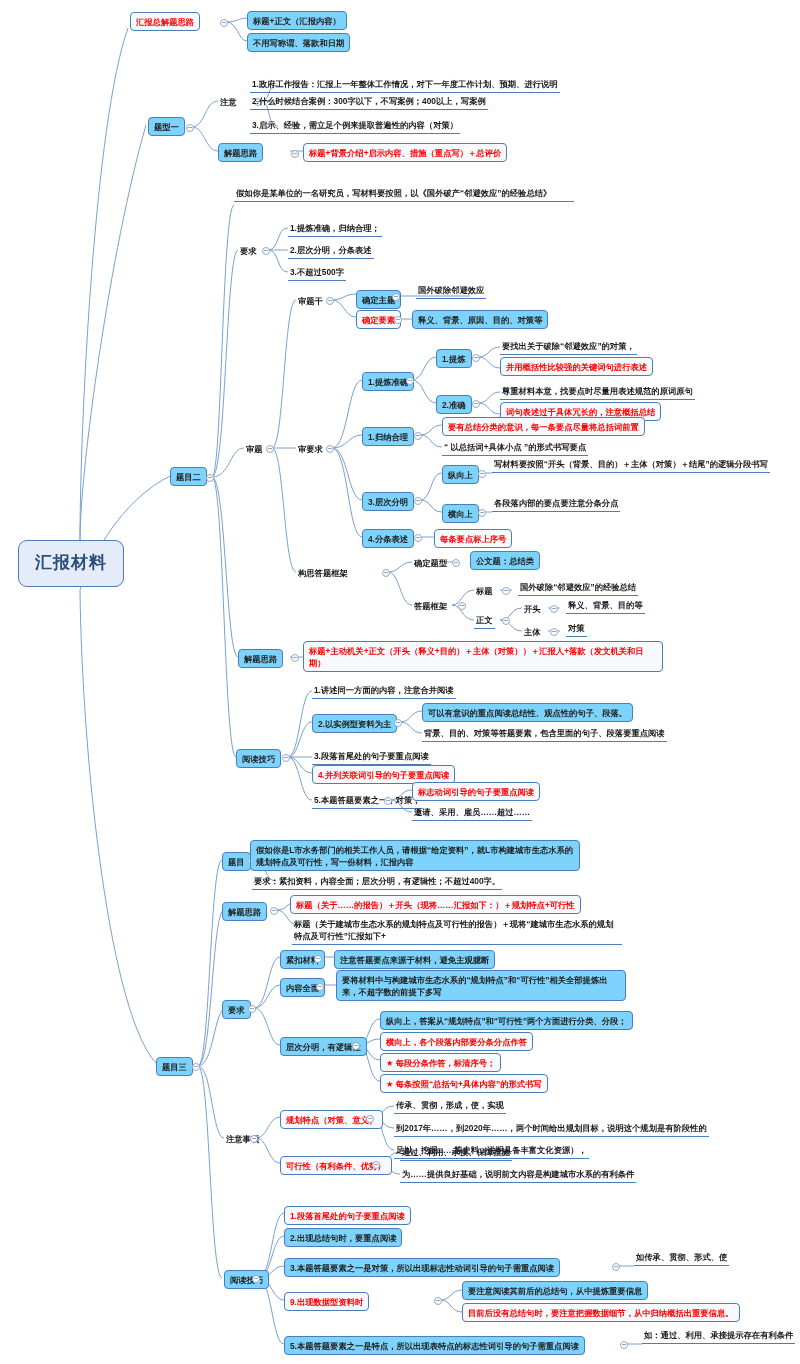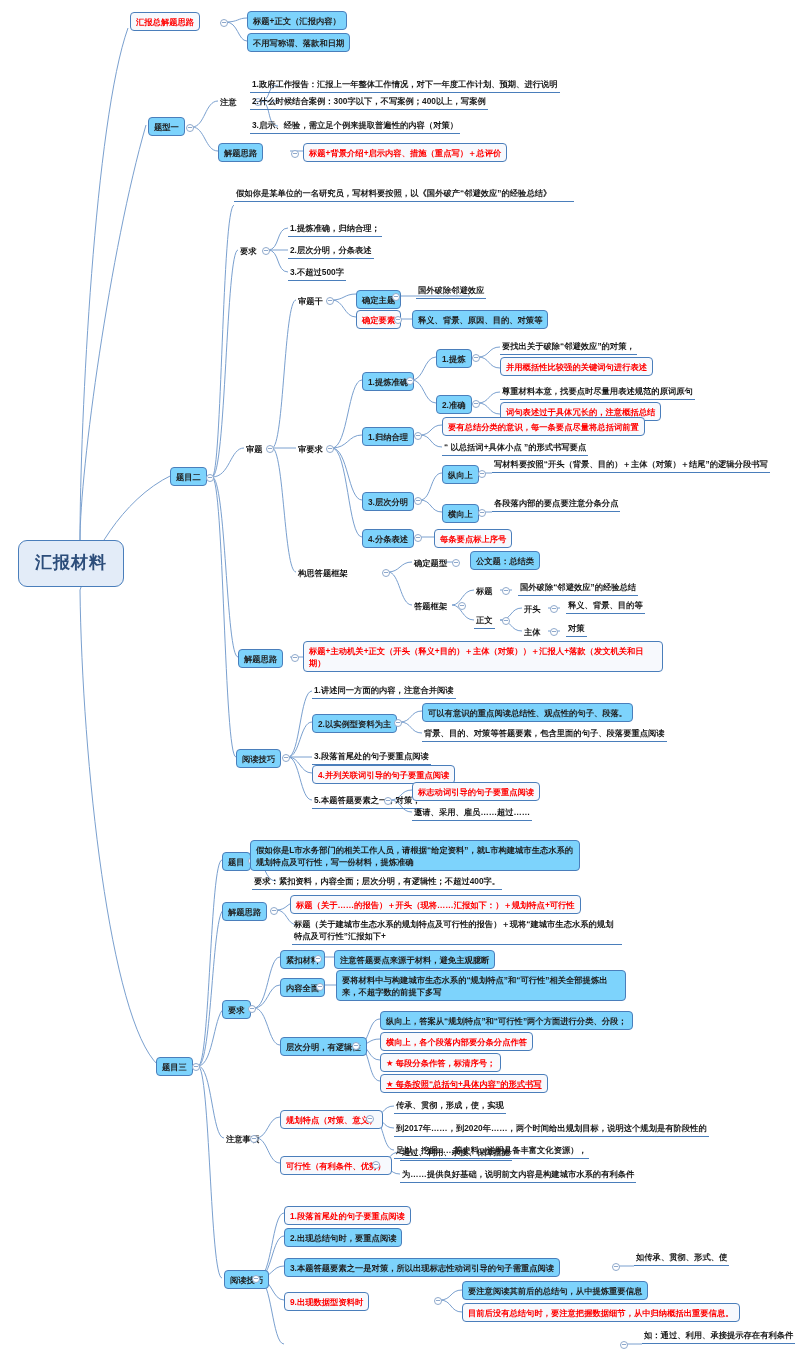--- a/index.html
+++ b/index.html
@@ -313,42 +313,42 @@
   <div class="node plain" style="left:312px;top:793px;">5.本题答题要素之一，对策，</div>
   <div class="handle" style="left:384px;top:797px;"></div>
   <div class="node box redbox" style="left:412px;top:782px;">标志动词引导的句子要重点阅读</div>
   <div class="node plain" style="left:412px;top:805px;">邀请、采用、雇员……超过……</div>
 
   <div class="node box" style="left:156px;top:1057px;">题目三</div>
   <div class="handle" style="left:192px;top:1063px;"></div>
 
   <div class="node box" style="left:222px;top:852px;">题目</div>
   <div class="handle" style="left:248px;top:857px;"></div>
-  <div class="node box" style="left:250px;top:840px;width:330px;">假如你是L市水务部门的相关工作人员，请根据“给定资料”，就L市构建城市生态水系的规划特点及可行性，写一份材料，提炼准确</div>
+  <div class="node box" style="left:250px;top:840px;width:330px;">假如你是L市水务部门的相关工作人员，请根据“给定资料”，就L市构建城市生态水系的规划特点及可行性，写一份材料，汇报内容</div>
   <div class="node plain" style="left:252px;top:874px;">要求：紧扣资料，内容全面；层次分明，有逻辑性；不超过400字。</div>
 
   <div class="node box" style="left:222px;top:902px;">解题思路</div>
   <div class="handle" style="left:270px;top:907px;"></div>
   <div class="node box redbox" style="left:290px;top:895px;">标题（关于……的报告）＋开头（现将……汇报如下：）＋规划特点+可行性</div>
   <div class="node plain" style="left:292px;top:917px;width:330px;">标题（关于建城市生态水系的规划特点及可行性的报告）＋现将“建城市生态水系的规划特点及可行性”汇报如下+</div>
 
   <div class="node box" style="left:222px;top:1000px;">要求</div>
   <div class="handle" style="left:248px;top:1005px;"></div>
   <div class="node box" style="left:280px;top:950px;">紧扣材料</div>
   <div class="handle" style="left:314px;top:955px;"></div>
   <div class="node box" style="left:334px;top:950px;">注意答题要点来源于材料，避免主观臆断</div>
   <div class="node box" style="left:280px;top:978px;">内容全面</div>
   <div class="handle" style="left:316px;top:983px;"></div>
   <div class="node box" style="left:336px;top:970px;width:290px;">要将材料中与构建城市生态水系的“规划特点”和“可行性”相关全部提炼出来，不超字数的前提下多写</div>
   <div class="node box" style="left:280px;top:1037px;">层次分明，有逻辑性</div>
   <div class="handle" style="left:352px;top:1042px;"></div>
   <div class="node box" style="left:380px;top:1011px;">纵向上，答案从“规划特点”和“可行性”两个方面进行分类、分段；</div>
   <div class="node box redbox" style="left:380px;top:1032px;">横向上，各个段落内部要分条分点作答</div>
   <div class="node box redbox" style="left:380px;top:1053px;">★ 每段分条作答，标清序号；</div>
-  <div class="node box redbox" style="left:380px;top:1074px;text-decoration:underline;">★ 每条按照“总括句+具体内容”的形式书写</div>
+  <div class="node box redbox" style="left:380px;top:1074px;">★ 每条按照“总括句+具体内容”的形式书写</div>
 
   <div class="node plain nb" style="left:224px;top:1132px;">注意事项</div>
   <div class="handle" style="left:250px;top:1135px;"></div>
   <div class="node box redbox" style="left:280px;top:1110px;">规划特点（对策、意义）</div>
   <div class="handle" style="left:366px;top:1115px;"></div>
   <div class="node plain" style="left:394px;top:1098px;">传承、贯彻，形成，使，实现</div>
   <div class="node plain" style="left:394px;top:1121px;">到2017年……，到2020年……，两个时间给出规划目标，说明这个规划是有阶段性的</div>
   <div class="node plain" style="left:394px;top:1143px;">足以、挖掘……等史料（说明具备丰富文化资源），</div>
   <div class="node box redbox" style="left:280px;top:1156px;">可行性（有利条件、优势）</div>
   <div class="handle" style="left:372px;top:1161px;"></div>
@@ -359,16 +359,17 @@
   <div class="handle" style="left:252px;top:1275px;"></div>
   <div class="node box redbox" style="left:284px;top:1206px;">1.段落首尾处的句子要重点阅读</div>
   <div class="node box" style="left:284px;top:1228px;">2.出现总结句时，要重点阅读</div>
   <div class="node box" style="left:284px;top:1258px;">3.本题答题要素之一是对策，所以出现标志性动词引导的句子需重点阅读</div>
   <div class="handle" style="left:612px;top:1263px;"></div>
   <div class="node plain" style="left:634px;top:1250px;">如传承、贯彻、形式、使</div>
   <div class="node box redbox" style="left:284px;top:1292px;">9.出现数据型资料时</div>
   <div class="handle" style="left:434px;top:1297px;"></div>
   <div class="node box" style="left:462px;top:1281px;">要注意阅读其前后的总结句，从中提炼重要信息</div>
   <div class="node box redbox" style="left:462px;top:1303px;">目前后没有总结句时，要注意把握数据细节，从中归纳概括出重要信息。</div>
+  <div class="node box" style="left:284px;top:1336px;">5.本题答题要素之一是特点，所以出现表特点的标志性词引导的句子需重点阅读</div>
   <div class="handle" style="left:620px;top:1341px;"></div>
   <div class="node plain" style="left:642px;top:1328px;">如：通过、利用、承接提示存在有利条件</div>
 
 </div>
 
 </body></html>

